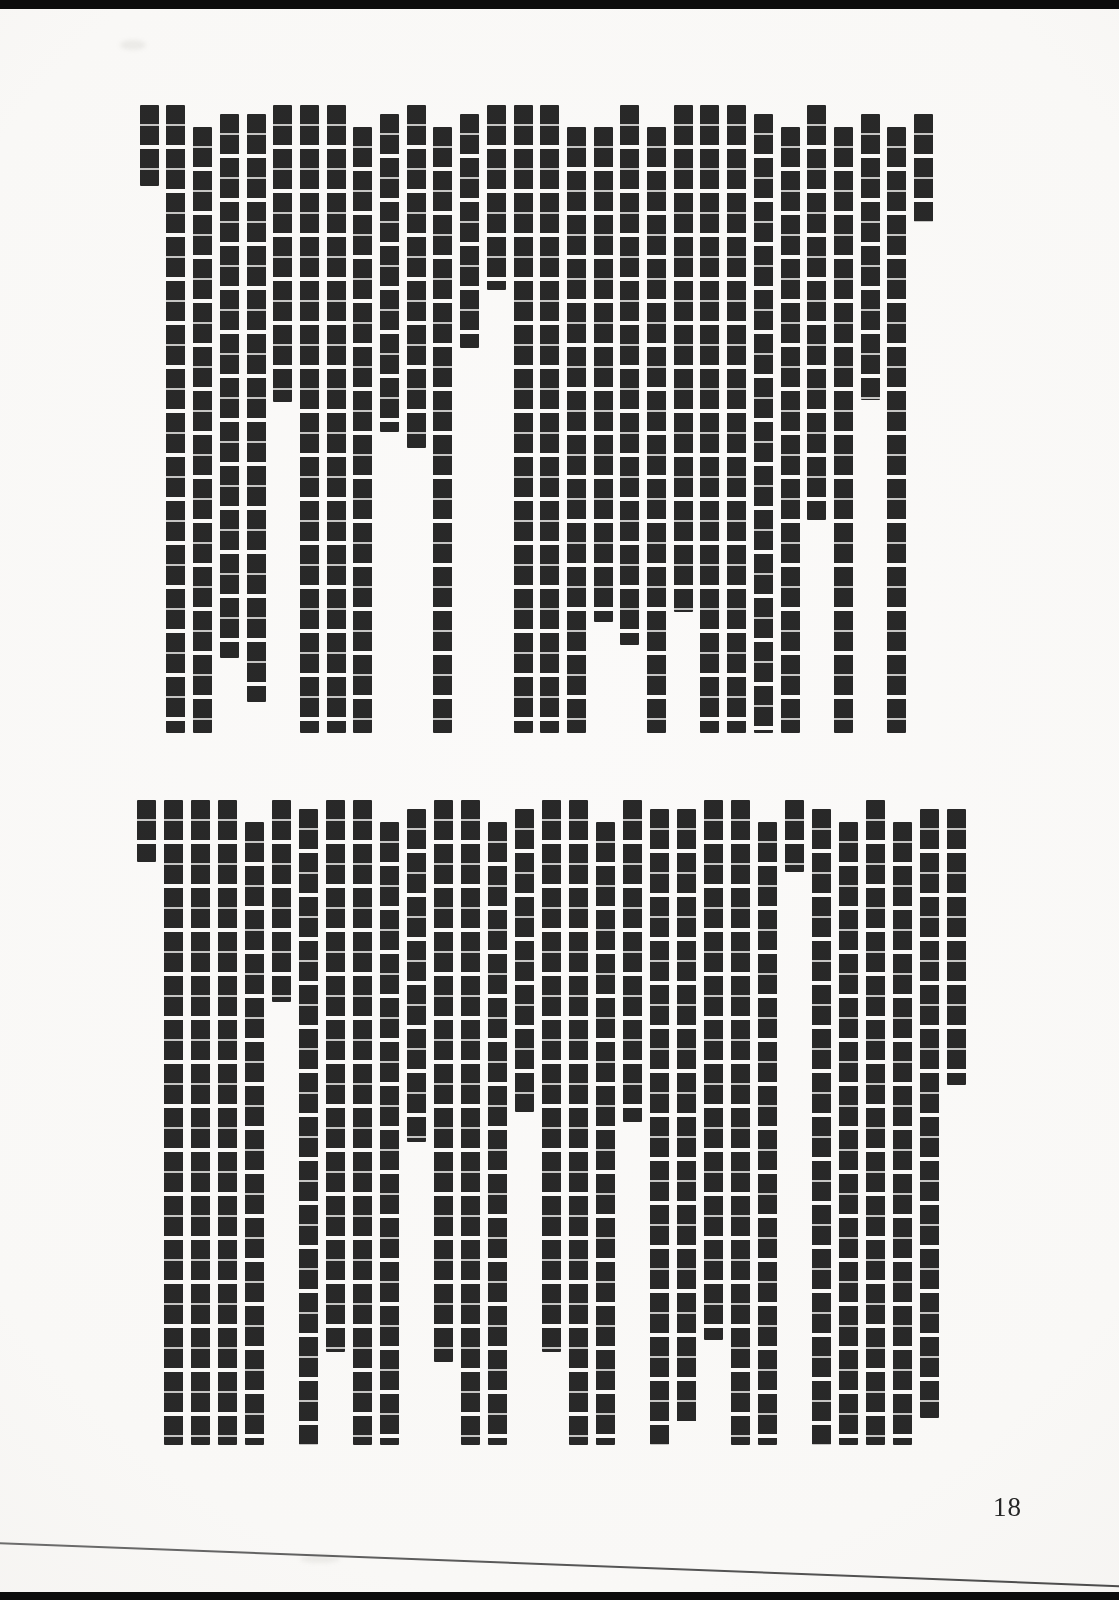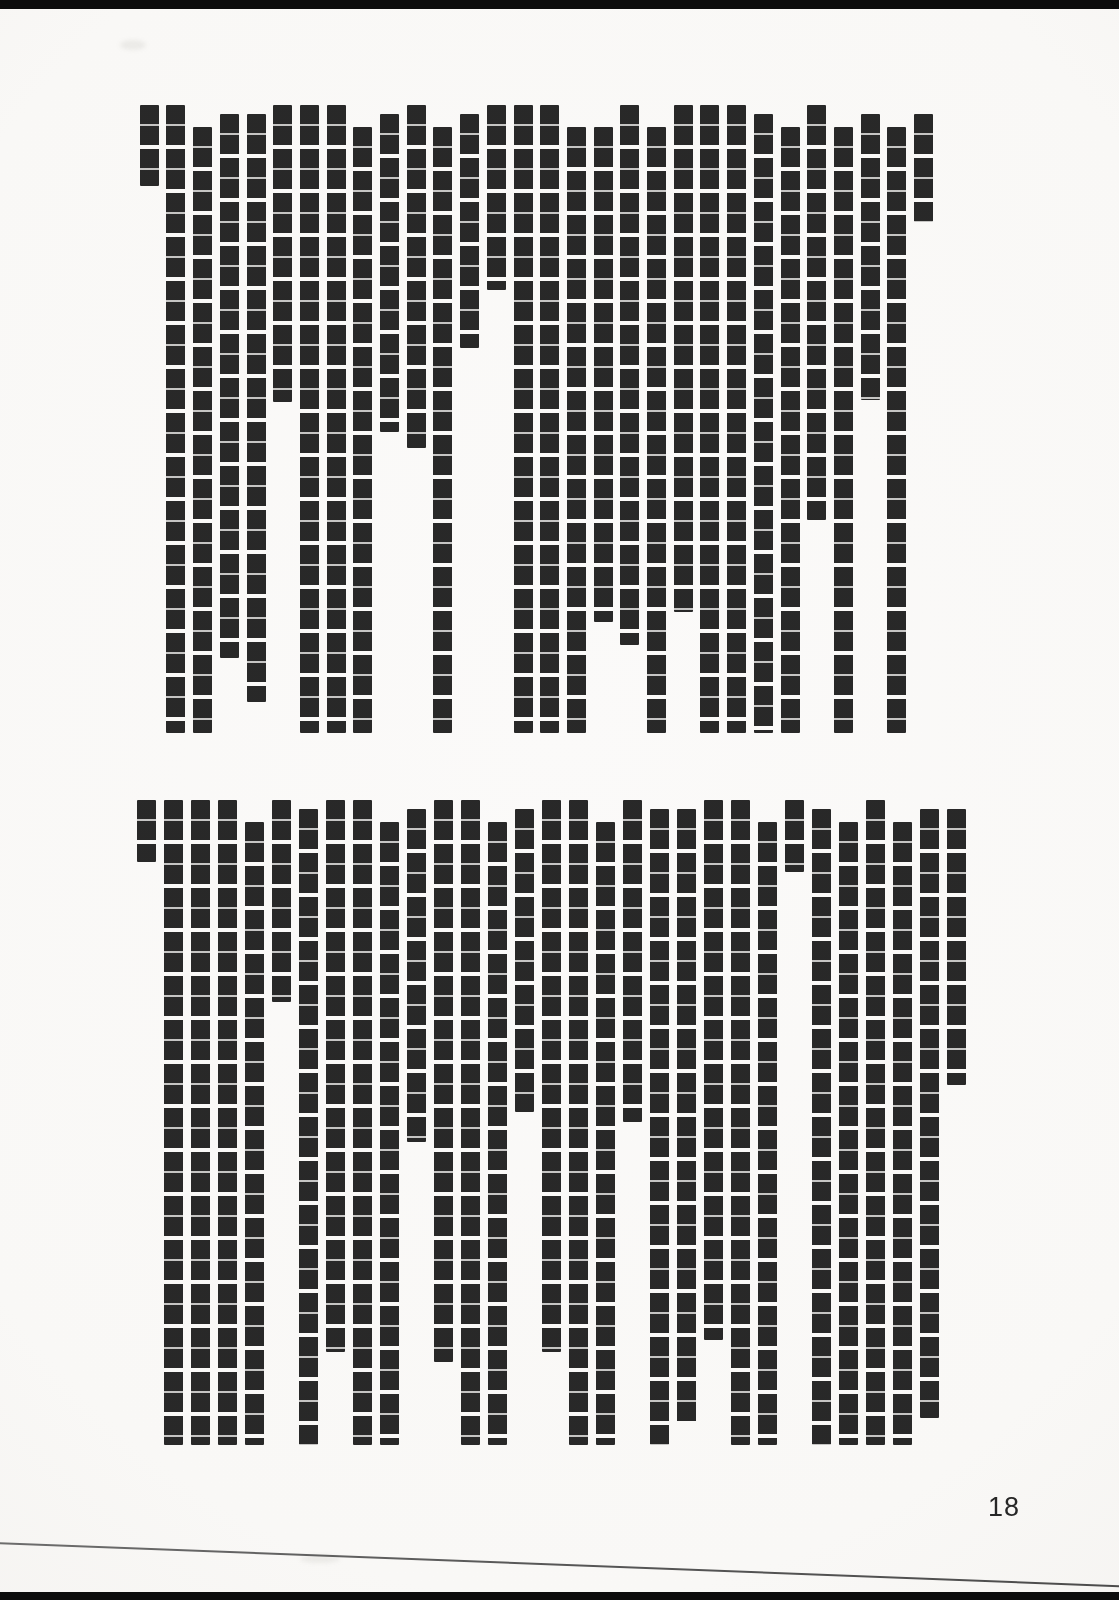--- a/index.html
+++ b/index.html
@@ -59,21 +59,22 @@
     opacity: 0.94;
   }
   .page-number {
     position: absolute;
     left: 986px;
     top: 1492px;
     width: 36px;
     font-size: 27px;
     letter-spacing: 1px;
     color: #262626;
-    text-align: center;
+    text-align: right;
+    font-family: Liberation Serif, serif;
   }
   .smudge {
     position: absolute;
     border-radius: 50%;
     background: rgba(120, 115, 108, 0.10);
     filter: blur(2px);
   }
 </style>
 </head>
 <body>

